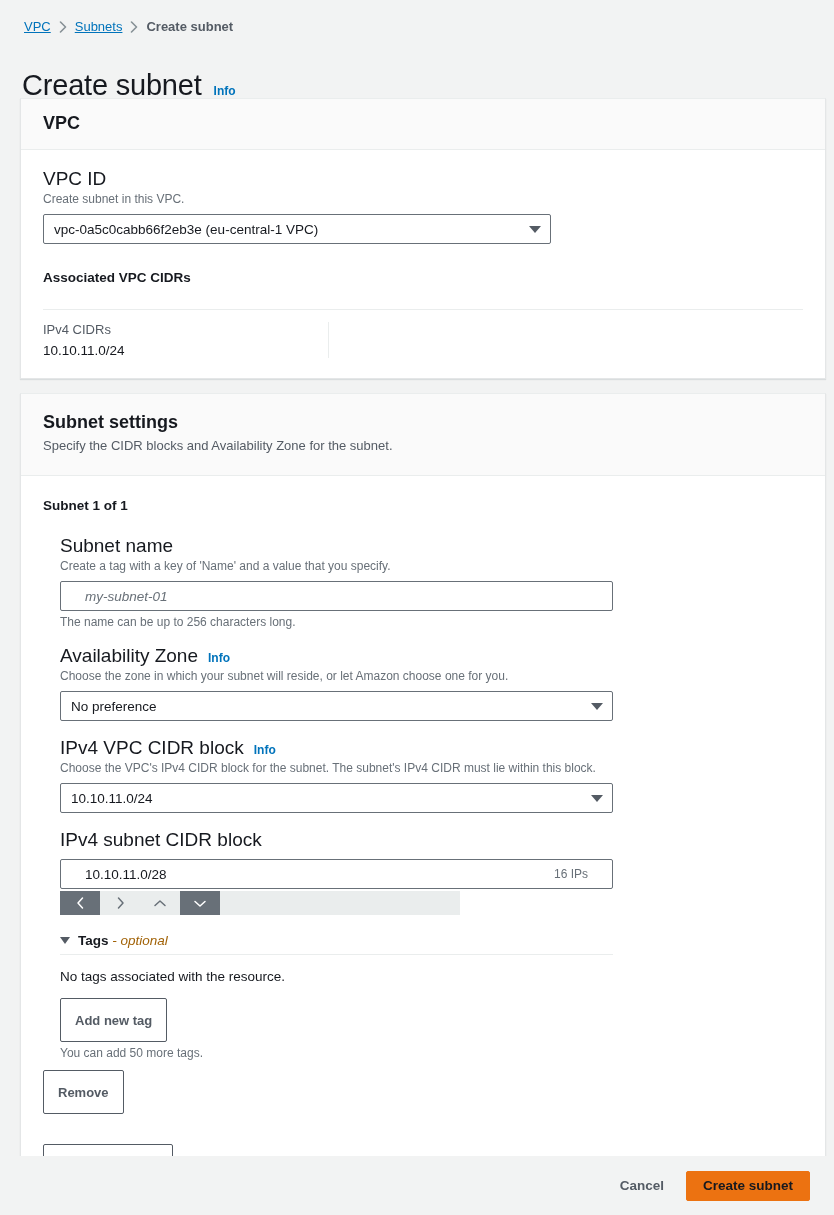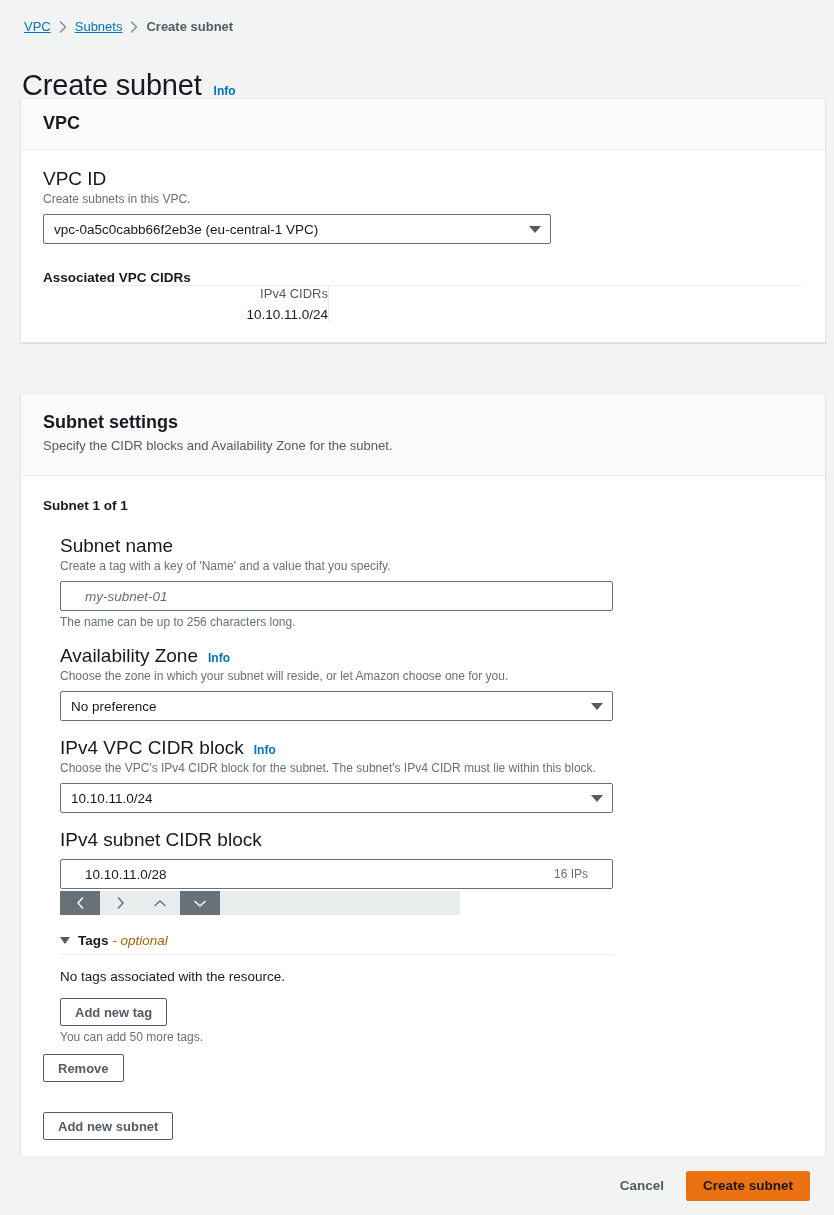--- a/index.html
+++ b/index.html
@@ -71,21 +71,21 @@
     position: absolute; right: 9px; top: 50%;
     width: 0; height: 0;
     margin-top: -3px;
     border-left: 6px solid transparent;
     border-right: 6px solid transparent;
     border-top: 7px solid #545b64;
   }
 
   .section-title { font-size: 13.5px; font-weight: bold; color: #16191f; }
 
-  .cidr-table { display: flex; border-top: 1px solid #eaeded; margin-top: 0; padding-top: 0; text-align: right; }
+  .cidr-table { display: flex; border-top: 1px solid #eaeded; margin-top: 24px; padding-top: 12px; }
   .cidr-col { width: 285px; padding-left: 0; }
   .cidr-col + .cidr-col { border-left: 1px solid #eaeded; padding-left: 18px; }
   .cidr-head { font-size: 13px; color: #545b64; }
   .cidr-val { font-size: 13.5px; color: #16191f; margin-top: 6px; }
 
   
   #subnet-panel { top: 393px; }
   .subnet-body { padding: 22px 22px 22px 22px; }
   .subnet-index { font-size: 13.5px; font-weight: bold; color: #16191f; margin-bottom: 22px; }
   .indent { margin-left: 17px; }
@@ -128,21 +128,21 @@
   
   .tags-wrap { margin-top: 18px; width: 553px; }
   .tags-head { display: flex; align-items: center; gap: 8px; padding-bottom: 6px; border-bottom: 1px solid #eaeded; }
   .tri-down { width: 0; height: 0; border-left: 5px solid transparent; border-right: 5px solid transparent; border-top: 7px solid #545b64; cursor: pointer; }
   .tags-title { font-size: 13.5px; font-weight: bold; color: #16191f; }
   .tags-title .opt { font-weight: normal; font-style: italic; color: #a16207; }
   .tags-empty { font-size: 13.5px; color: #16191f; margin-top: 14px; }
 
   .btn {
     display: inline-flex; align-items: center; justify-content: center;
-    height: 28px;
+    height: 44px;
     padding: 0 14px;
     border: 1px solid #545b64;
     border-radius: 2px;
     background: #ffffff;
     color: #545b64;
     font-size: 13px;
     font-weight: bold;
     cursor: pointer;
     white-space: nowrap;
   }
@@ -199,21 +199,21 @@
   </div>
 
   <section class="panel" id="vpc-panel">
     <div class="panel-header">
       <h2>VPC</h2>
     </div>
     <div class="panel-body">
 
       <div class="form-group">
         <div class="field-label">VPC ID</div>
-        <div class="field-desc">Create subnets in this VPC.</div>
+        <div class="field-desc">Create subnet in this VPC.</div>
         <div class="select-box" style="margin-top:8px;width:508px;">
           <span>vpc-0a5c0cabb66f2eb3e (eu-central-1 VPC)</span>
           <span class="caret"></span>
         </div>
       </div>
 
       <div style="margin-top:26px;">
         <div class="section-title">Associated VPC CIDRs</div>
         <div class="cidr-table">
           <div class="cidr-col">

